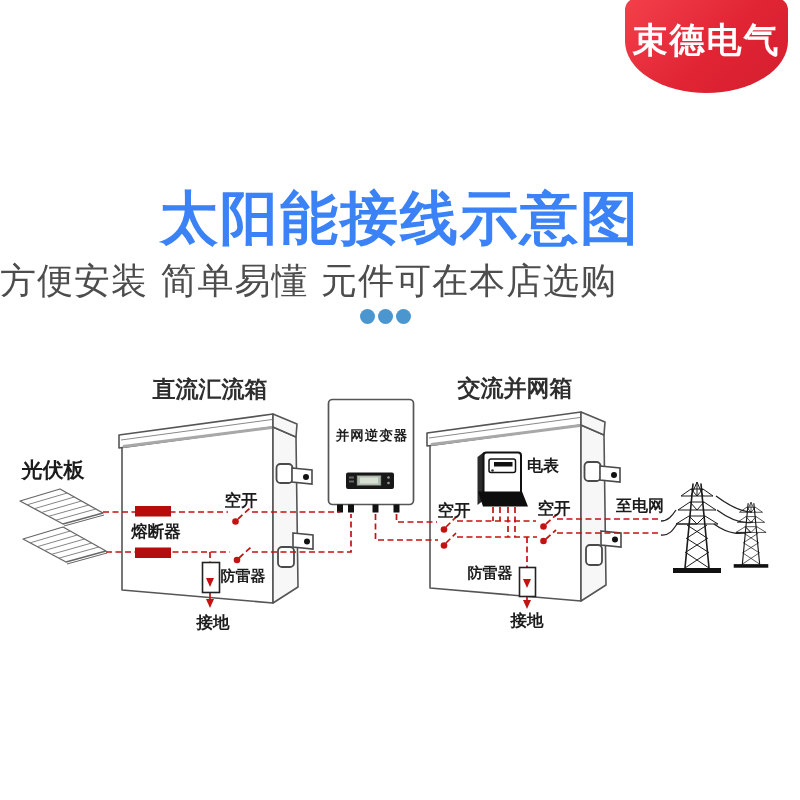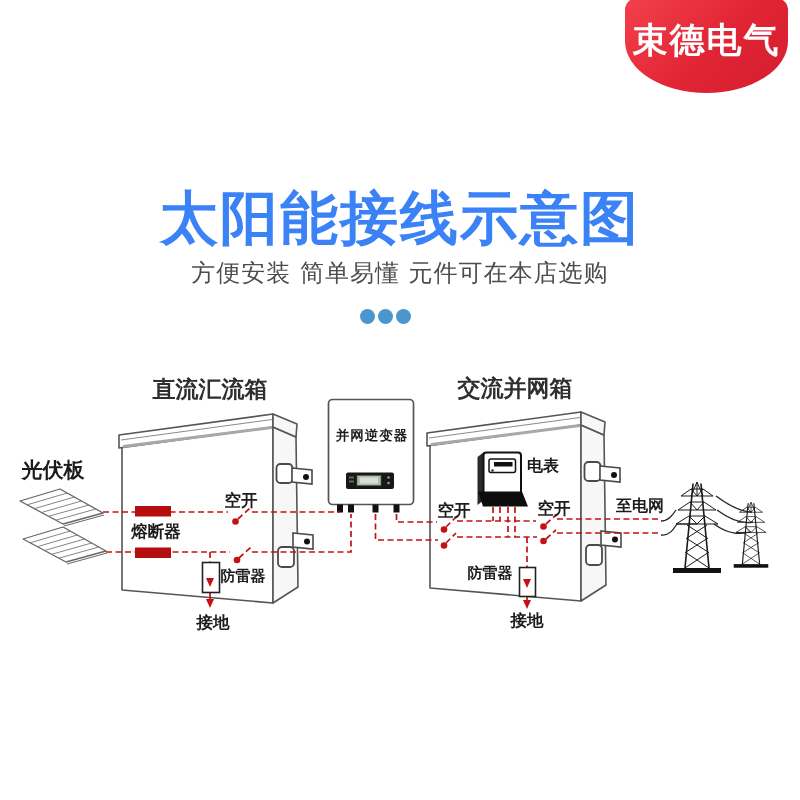--- a/index.html
+++ b/index.html
@@ -9,22 +9,22 @@
   .badge{position:absolute;left:625px;top:-2px;width:163px;height:95px;
          background:linear-gradient(135deg,#f4404b 0%,#e02434 55%,#d41e2e 100%);
          border-radius:12px 12px 50% 50% / 12px 12px 52px 52px;
          display:flex;align-items:center;justify-content:center;}
   .badge span{color:#ffffff;font-size:35px;font-weight:bold;letter-spacing:2px;
               padding-bottom:10px;font-family:"DejaVu Sans","Liberation Sans",sans-serif;text-align:right;}
   
   .main-title{position:absolute;top:180px;left:0;width:100%;text-align:center;
               font-family:"DejaVu Serif","Liberation Serif",serif;
               font-size:58px;font-weight:bold;color:#3b82f6;letter-spacing:2px;}
-  .subtitle{position:absolute;top:257px;left:0;width:100%;text-align:center;
-            font-size:24px;color:#4d4d4d;letter-spacing:1px;}
+  .subtitle{position:absolute;top:257px;left:0;width:100%;text-align:left;
+            font-size:36px;color:#4d4d4d;letter-spacing:1px;}
   .dots{position:absolute;top:309px;left:360px;display:flex;gap:3px;}
   .dots i{width:15px;height:15px;border-radius:50%;background:#4b96cf;display:block;}
   
   svg.diagram{position:absolute;left:0;top:0;}
   .outline{fill:#ffffff;stroke:#555555;stroke-width:1.6;stroke-linejoin:round;}
   .outline2{fill:#f7f7f7;stroke:#555555;stroke-width:1.6;stroke-linejoin:round;}
   .wire{fill:none;stroke:#c41212;stroke-width:1.7;stroke-dasharray:6 3.5;}
   .node{fill:#c41212;}
   .arrowhead{fill:#c41212;}
   .fuse{fill:#b50d0d;}

